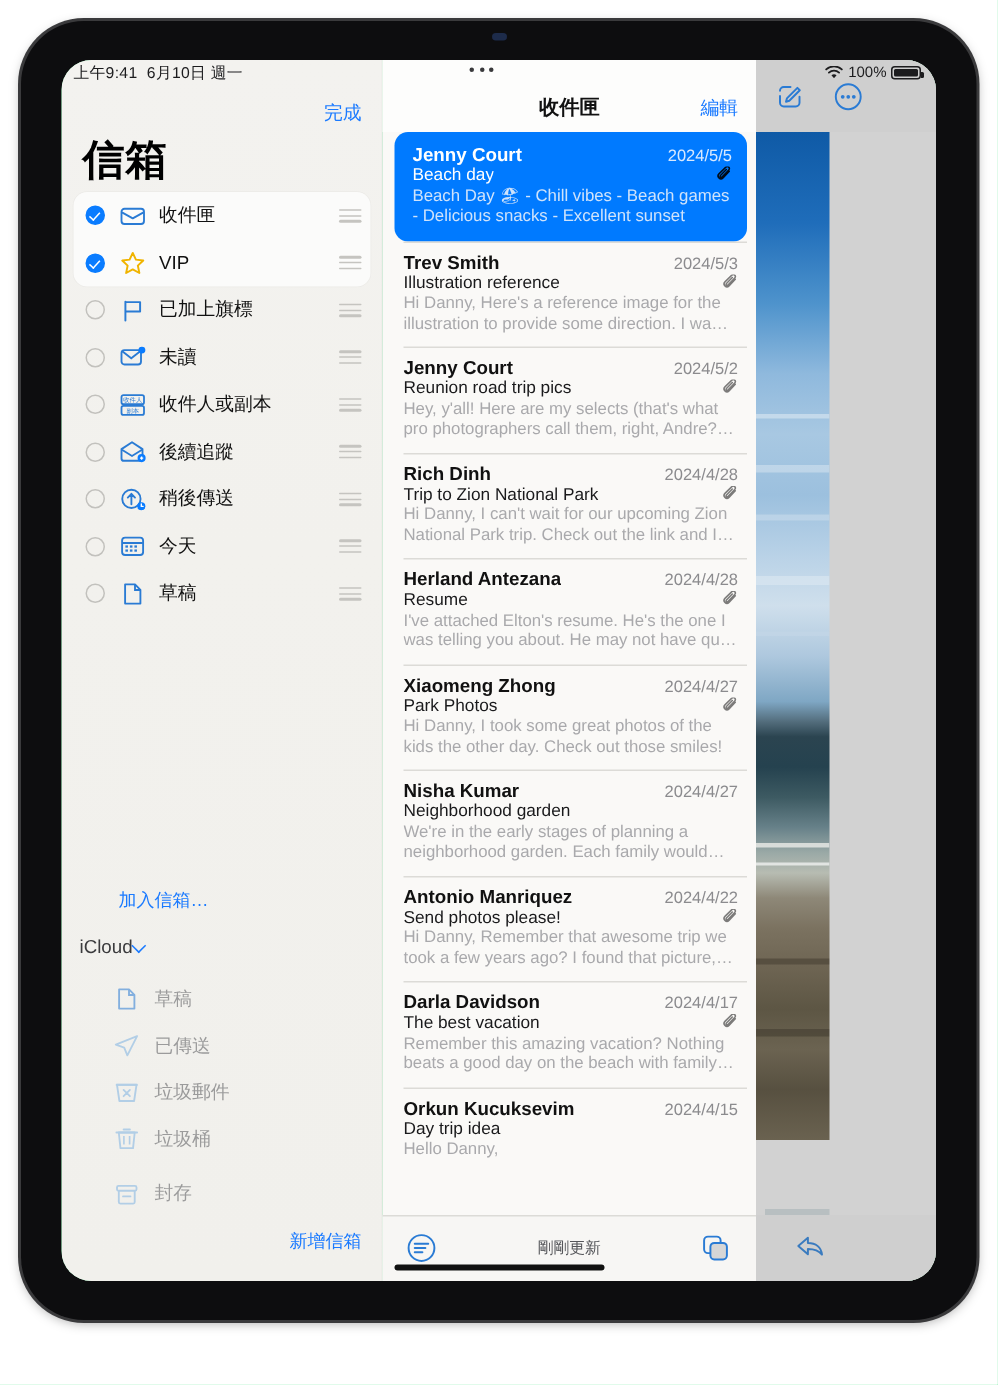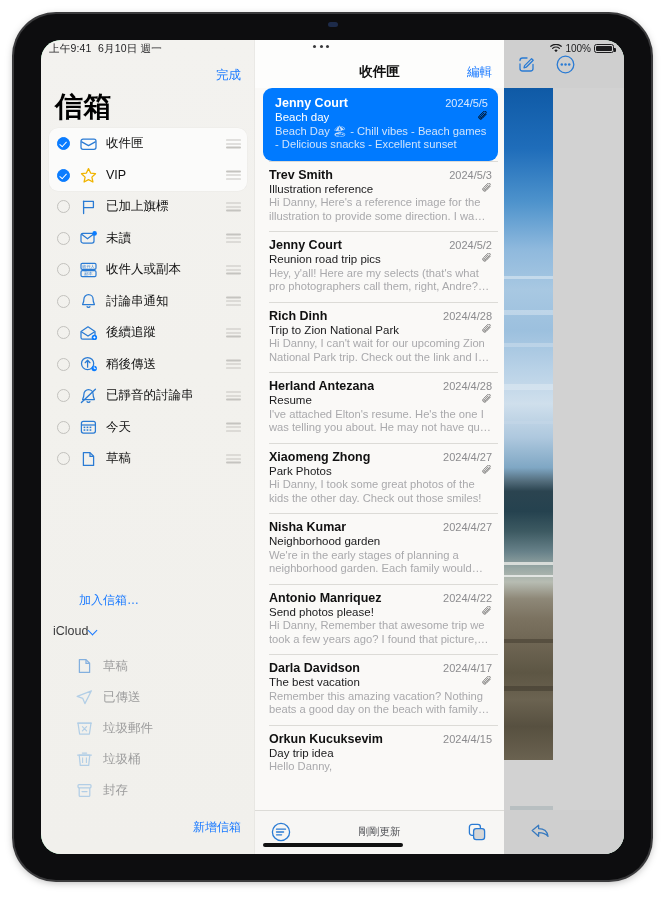--- a/index.html
+++ b/index.html
@@ -321,35 +321,20 @@
                 <span class="grip">
                   <i></i>
                   <i></i>
                   <i></i>
                 </span>
               </div>
               <div class="sb-row">
                 <span class="chk "></span>
                 <span class="sb-ico">
                   <svg width="19" height="16" viewBox="0 0 19 16">
-                    <path d="M9.5 1.6 a4.6 4.6 0 0 0 -4.6 4.6 c0 3.4 -1.3 4.4 -1.3 5.3 h11.8 c0 -.9 -1.3 -1.9 -1.3 -5.3 A4.6 4.6 0 0 0 9.5 1.6 Z" stroke="#2a7bd4" stroke-width="1.25" fill="none" stroke-linejoin="round"></path>
-                    <path d="M7.8 13.2 a1.8 1.8 0 0 0 3.4 0" stroke="#2a7bd4" stroke-width="1.25" fill="none"></path>
-                  </svg>
-                </span>
-                <span class="sb-lbl">討論串通知</span>
-                <span class="grip">
-                  <i></i>
-                  <i></i>
-                  <i></i>
-                </span>
-              </div>
-              <div class="sb-row">
-                <span class="chk "></span>
-                <span class="sb-ico">
-                  <svg width="19" height="16" viewBox="0 0 19 16">
                     <path d="M2 6.4 L9 1.8 L16 6.4 V12.6 a1.6 1.6 0 0 1 -1.6 1.6 H3.6 A1.6 1.6 0 0 1 2 12.6 Z" stroke="#2a7bd4" stroke-width="1.25" fill="none" stroke-linejoin="round"></path>
                     <path d="M2.3 6.8 L9 11 L15.7 6.8" stroke="#2a7bd4" stroke-width="1.25" fill="none"></path>
                     <circle cx="15.4" cy="12.4" r="2.7" fill="#0a7cff"></circle>
                     <path d="M14.3 12.4 h2.2 M15.4 11.3 v2.2" stroke="#fff" stroke-width=".9"></path>
                   </svg>
                 </span>
                 <span class="sb-lbl">後續追蹤</span>
                 <span class="grip">
                   <i></i>
                   <i></i>
@@ -360,36 +345,20 @@
                 <span class="chk "></span>
                 <span class="sb-ico">
                   <svg width="19" height="16" viewBox="0 0 19 16">
                     <circle cx="8.6" cy="7.6" r="6.1" stroke="#2a7bd4" stroke-width="1.25" fill="none"></circle>
                     <path d="M8.6 11.2 V4.4 M6.2 6.7 L8.6 4.2 L11 6.7" stroke="#2a7bd4" stroke-width="1.25" fill="none" stroke-linecap="round" stroke-linejoin="round"></path>
                     <circle cx="15.2" cy="12.5" r="2.7" fill="#0a7cff"></circle>
                     <path d="M15.2 10.9 v1.7 h1.2" stroke="#fff" stroke-width=".9" fill="none" stroke-linecap="round"></path>
                   </svg>
                 </span>
                 <span class="sb-lbl">稍後傳送</span>
-                <span class="grip">
-                  <i></i>
-                  <i></i>
-                  <i></i>
-                </span>
-              </div>
-              <div class="sb-row">
-                <span class="chk "></span>
-                <span class="sb-ico">
-                  <svg width="19" height="16" viewBox="0 0 19 16">
-                    <path d="M9.5 1.6 a4.6 4.6 0 0 0 -4.6 4.6 c0 3.4 -1.3 4.4 -1.3 5.3 h11.8 c0 -.9 -1.3 -1.9 -1.3 -5.3 A4.6 4.6 0 0 0 9.5 1.6 Z" stroke="#2a7bd4" stroke-width="1.25" fill="none" stroke-linejoin="round"></path>
-                    <path d="M7.8 13.2 a1.8 1.8 0 0 0 3.4 0" stroke="#2a7bd4" stroke-width="1.25" fill="none"></path>
-                    <line x1="2.4" y1="14.6" x2="16.4" y2="1.2" stroke="#2a7bd4" stroke-width="1.35" stroke-linecap="round"></line>
-                  </svg>
-                </span>
-                <span class="sb-lbl">已靜音的討論串</span>
                 <span class="grip">
                   <i></i>
                   <i></i>
                   <i></i>
                 </span>
               </div>
               <div class="sb-row">
                 <span class="chk "></span>
                 <span class="sb-ico">
                   <svg width="19" height="16" viewBox="0 0 19 16">
@@ -469,21 +438,21 @@
               <span class="sb-ico">
                 <svg width="19" height="16" viewBox="0 0 19 16">
                   <path d="M4.2 4 H14.8 L13.7 14.4 H5.3 Z" stroke="#7fb3e2" stroke-width="1.25" fill="none" stroke-linejoin="round"></path>
                   <line x1="2.6" y1="4" x2="16.4" y2="4" stroke="#7fb3e2" stroke-width="1.25" stroke-linecap="round"></line>
                   <path d="M7.4 2 H11.6" stroke="#7fb3e2" stroke-width="1.25" stroke-linecap="round"></path>
                   <path d="M7.6 6.4 V12 M11.4 6.4 V12" stroke="#7fb3e2" stroke-width="1.1"></path>
                 </svg>
               </span>
               <span class="sb-lbl">垃圾桶</span>
             </div>
-            <div class="ic-row" style="top: 736px;">
+            <div class="ic-row" style="top: 736px; align-items: flex-end;">
               <span class="sb-ico">
                 <svg width="19" height="16" viewBox="0 0 19 16">
                   <rect x="3" y="2.6" width="13" height="3.2" rx="1" stroke="#7fb3e2" stroke-width="1.25" fill="none"></rect>
                   <path d="M4.2 6 V13.4 a1 1 0 0 0 1 1 H13.8 a1 1 0 0 0 1 -1 V6" stroke="#7fb3e2" stroke-width="1.25" fill="none"></path>
                   <line x1="7" y1="9.6" x2="12" y2="9.6" stroke="#7fb3e2" stroke-width="1.2" stroke-linecap="round"></line>
                 </svg>
               </span>
               <span class="sb-lbl">封存</span>
             </div>
           </div>

